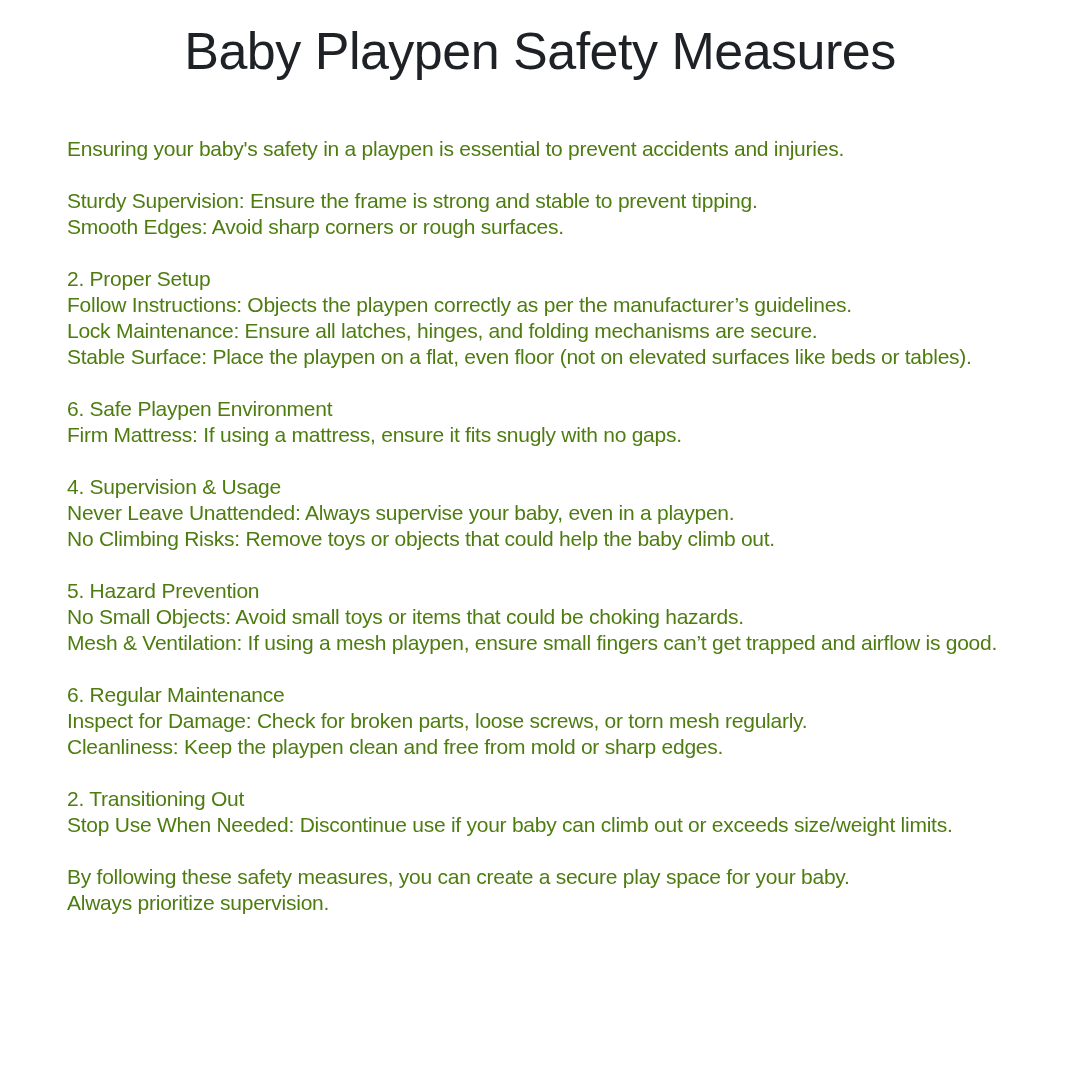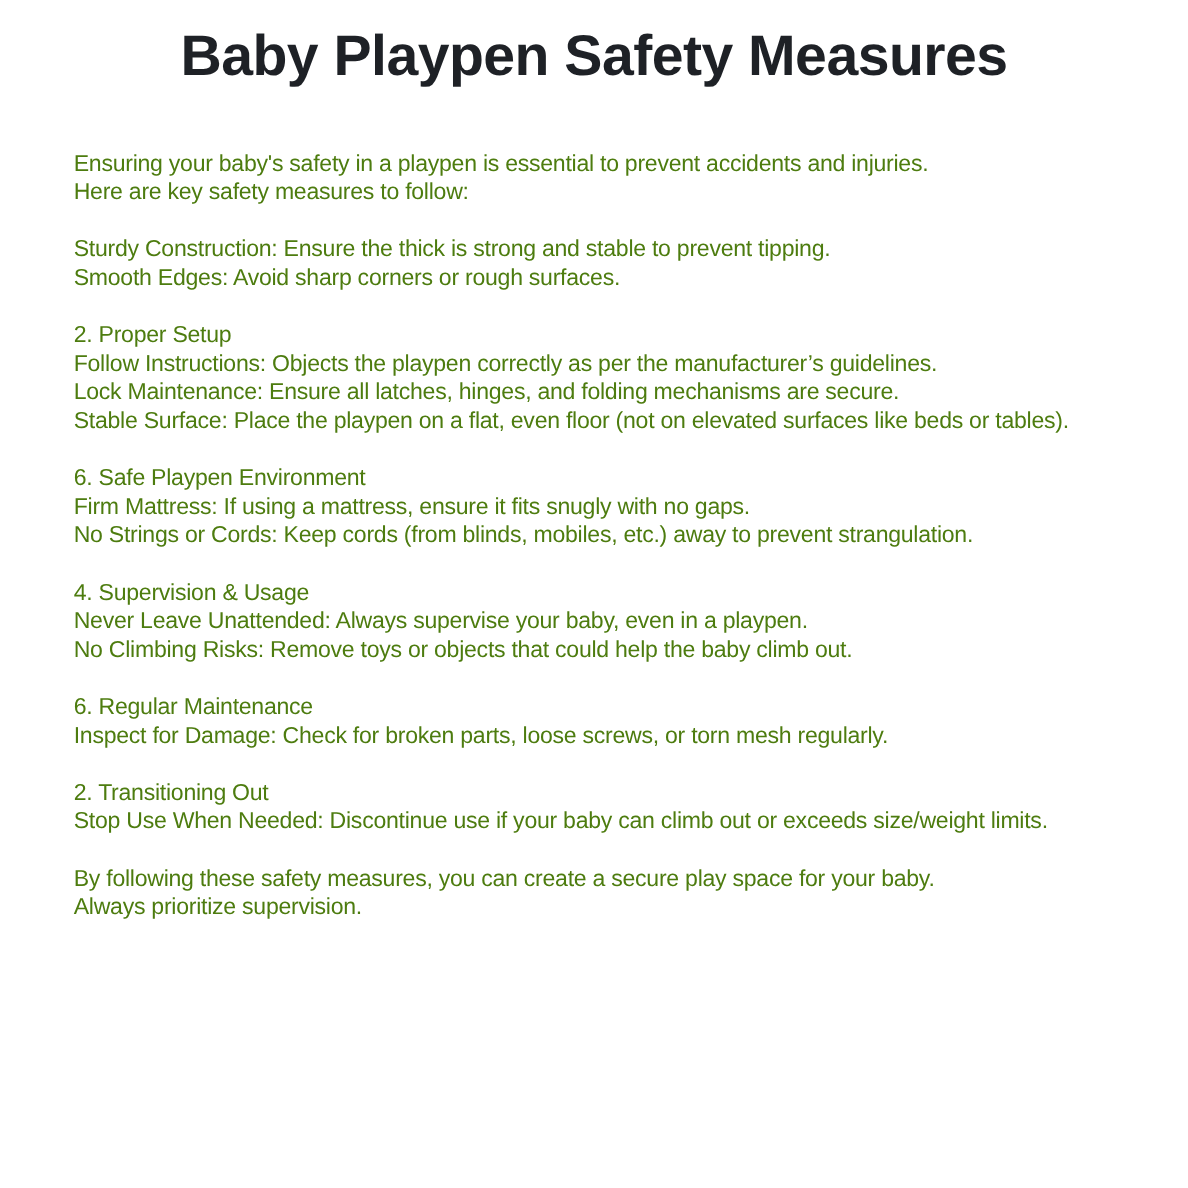--- a/index.html
+++ b/index.html
@@ -17,21 +17,21 @@
     position: relative;
     width: 1080px;
     height: 1080px;
     background: #ffffff;
   }
   .title {
     margin: 22px 0 0 0;
     padding: 0;
     font-family: "Liberation Sans", sans-serif;
     font-size: 52px;
-    font-weight: 700;
+    font-weight: 400;
     line-height: 1.15;
     letter-spacing: -0.5px;
     text-align: center;
     color: #1e2126;
   }
   .doc-body {
     margin: 54px 20px 0 67px;
     font-size: 21px;
     line-height: 26px;
     letter-spacing: -0.25px;
@@ -47,45 +47,49 @@
   }
 </style>
 </head>
 <body>
 
 <div class="page">
   <h1 class="title">Baby Playpen Safety Measures</h1>
   <div class="doc-body" id="doc-body">
       <p class="para">
         <span class="line">Ensuring your baby's safety in a playpen is essential to prevent accidents and injuries.</span>
-        <span class="line">Here are key safety measures to follow:</span>
       </p>
       <p class="para">
-        <span class="line">Sturdy Construction: Ensure the thick is strong and stable to prevent tipping.</span>
+        <span class="line">Sturdy Supervision: Ensure the frame is strong and stable to prevent tipping.</span>
         <span class="line">Smooth Edges: Avoid sharp corners or rough surfaces.</span>
       </p>
       <p class="para">
         <span class="line">2. Proper Setup</span>
         <span class="line">Follow Instructions: Objects the playpen correctly as per the manufacturer’s guidelines.</span>
         <span class="line">Lock Maintenance: Ensure all latches, hinges, and folding mechanisms are secure.</span>
         <span class="line">Stable Surface: Place the playpen on a flat, even floor (not on elevated surfaces like beds or tables).</span>
       </p>
       <p class="para">
         <span class="line">6. Safe Playpen Environment</span>
         <span class="line">Firm Mattress: If using a mattress, ensure it fits snugly with no gaps.</span>
-        <span class="line">No Strings or Cords: Keep cords (from blinds, mobiles, etc.) away to prevent strangulation.</span>
       </p>
       <p class="para">
         <span class="line">4. Supervision &amp; Usage</span>
         <span class="line">Never Leave Unattended: Always supervise your baby, even in a playpen.</span>
         <span class="line">No Climbing Risks: Remove toys or objects that could help the baby climb out.</span>
       </p>
       <p class="para">
+        <span class="line">5. Hazard Prevention</span>
+        <span class="line">No Small Objects: Avoid small toys or items that could be choking hazards.</span>
+        <span class="line">Mesh &amp; Ventilation: If using a mesh playpen, ensure small fingers can’t get trapped and airflow is good.</span>
+      </p>
+      <p class="para">
         <span class="line">6. Regular Maintenance</span>
         <span class="line">Inspect for Damage: Check for broken parts, loose screws, or torn mesh regularly.</span>
+        <span class="line">Cleanliness: Keep the playpen clean and free from mold or sharp edges.</span>
       </p>
       <p class="para">
         <span class="line">2. Transitioning Out</span>
         <span class="line">Stop Use When Needed: Discontinue use if your baby can climb out or exceeds size/weight limits.</span>
       </p>
       <p class="para">
         <span class="line">By following these safety measures, you can create a secure play space for your baby.</span>
         <span class="line">Always prioritize supervision.</span>
       </p>
     </div>

